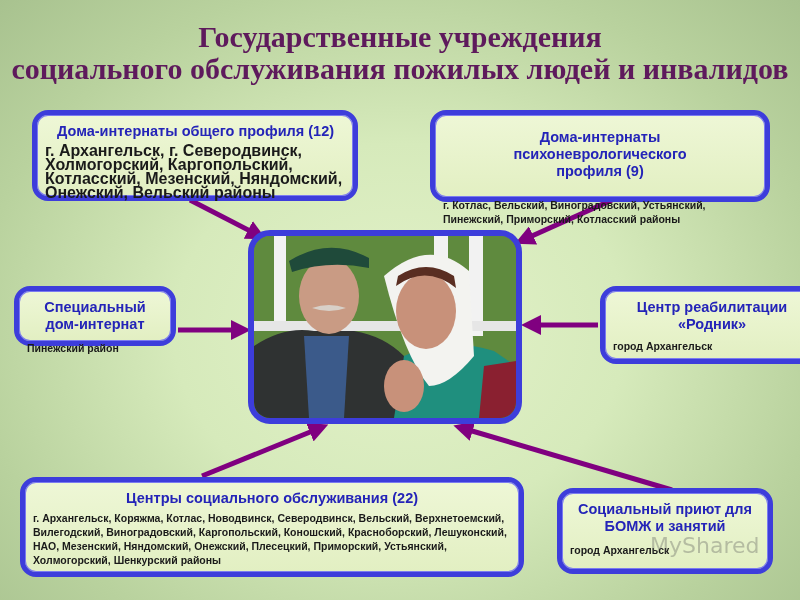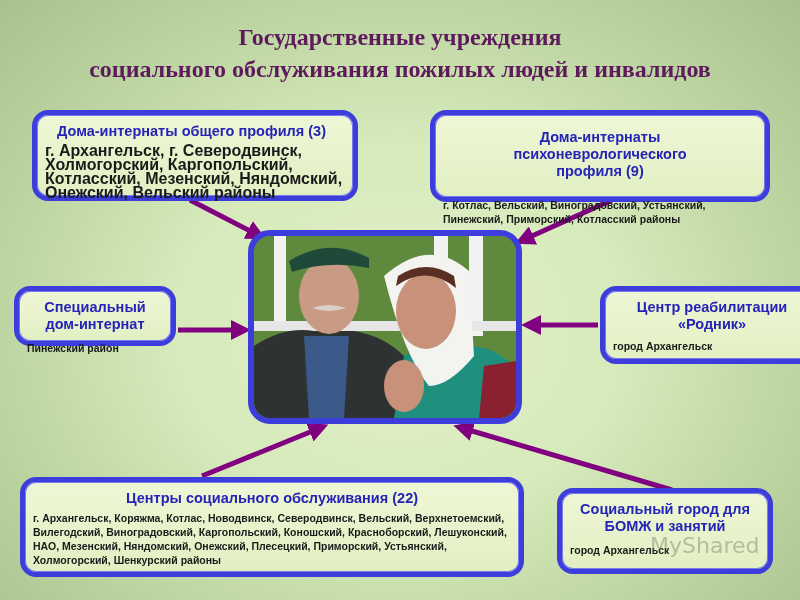--- a/index.html
+++ b/index.html
@@ -4,21 +4,21 @@
 <style>
   html, body { margin: 0; padding: 0; }
   body {
     width: 800px; height: 600px; overflow: hidden; position: relative;
     font-family: "Liberation Sans", sans-serif;
     background: radial-gradient(ellipse at 50% 55%, #e3f2c9 0%, #d6eabb 40%, #b9d29e 75%, #a8c28f 100%);
   }
   .title {
     position: absolute; left: 0; right: 0; text-align: center;
     font-family: "Liberation Serif", serif; font-weight: bold;
-    color: #5e1a5c; font-size: 24px; line-height: 30px;
+    color: #5e1a5c; font-size: 30px; line-height: 30px;
   }
   .title.l1 { top: 22px; left: 0px; }
   .title.l2 { top: 54px; }
   .box {
     position: absolute; box-sizing: border-box;
     border: 5px solid #3d3ddb; border-radius: 16px;
     background: linear-gradient(180deg, #eef7d6 0%, #e2efc2 100%);
     box-shadow: 0 0 0 1px #7b7bf0 inset;
     padding: 6px 8px;
   }
@@ -51,21 +51,21 @@
     <line x1="190" y1="200" x2="258" y2="235"></line>
     <line x1="612" y1="200" x2="523" y2="240"></line>
     <line x1="178" y1="330" x2="242" y2="330"></line>
     <line x1="598" y1="325" x2="530" y2="325"></line>
     <line x1="202" y1="476" x2="320" y2="428"></line>
     <line x1="672" y1="490" x2="462" y2="428"></line>
   </g>
 </svg>
 
 <div class="box" style="left:32px; top:110px; width:326px; height:91px; padding-top:8px;">
-  <div class="head" style="text-align:left; padding-left:12px;">Дома-интернаты общего профиля (3)</div>
+  <div class="head" style="text-align:left; padding-left:12px;">Дома-интернаты общего профиля (12)</div>
   <div class="body" style="font-size:16px;">г. Архангельск,  г. Северодвинск, Холмогорский, Каргопольский, Котласский, Мезенский, Няндомский, Онежский, Вельский районы</div>
 </div>
 
 <div class="box" style="left:430px; top:110px; width:340px; height:92px; padding-top:14px;">
   <div class="head" style="padding:0 40px;">Дома-интернаты психоневрологического профиля (9)</div>
   <div class="body" style="margin-top:18px;">г. Котлас,  Вельский, Виноградовский, Устьянский, Пинежский,  Приморский, Котласский районы</div>
 </div>
 
 <div class="box" style="left:14px; top:286px; width:162px; height:60px; padding-top:8px;">
   <div class="head" style="padding:0 14px;">Специальный дом-интернат</div>
@@ -76,21 +76,21 @@
   <div class="head" style="padding:0 6px;">Центр реабилитации «Родник»</div>
   <div class="body" style="margin-top:6px;">город Архангельск</div>
 </div>
 
 <div class="box" style="left:20px; top:477px; width:504px; height:100px; padding-top:8px;">
   <div class="head">Центры социального обслуживания (22)</div>
   <div class="body" style="margin-top:4px;">г. Архангельск, Коряжма, Котлас, Новодвинск, Северодвинск, Вельский, Верхнетоемский, Вилегодский, Виноградовский, Каргопольский, Коношский, Красноборский, Лешуконский, НАО, Мезенский, Няндомский, Онежский, Плесецкий, Приморский, Устьянский, Холмогорский, Шенкурский районы</div>
 </div>
 
 <div class="box" style="left:557px; top:488px; width:216px; height:86px; padding-top:8px;">
-  <div class="head" style="padding:0 4px;">Социальный город для БОМЖ и занятий</div>
+  <div class="head" style="padding:0 4px;">Социальный приют для БОМЖ и занятий</div>
   <div class="body" style="margin-top:8px;">город Архангельск</div>
 </div>
 
 <div class="photo">
   <svg width="262" height="182" viewBox="0 0 262 182">
     <rect width="262" height="182" fill="#5f8a3e"></rect>
     <rect x="20" y="0" width="12" height="90" fill="#f2f2f2"></rect>
     <rect x="180" y="0" width="14" height="90" fill="#f2f2f2"></rect>
     <rect x="215" y="0" width="14" height="100" fill="#f2f2f2"></rect>
     <rect x="0" y="85" width="262" height="10" fill="#e6e6e6"></rect>

